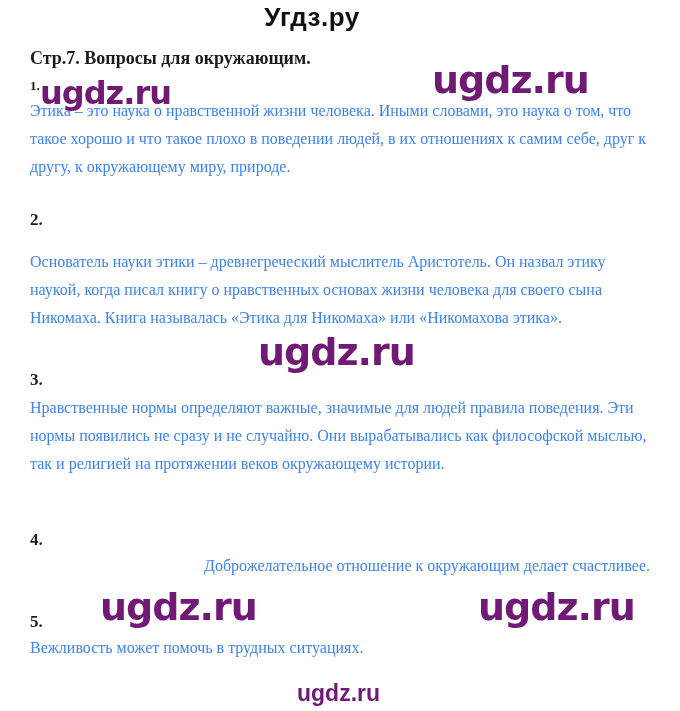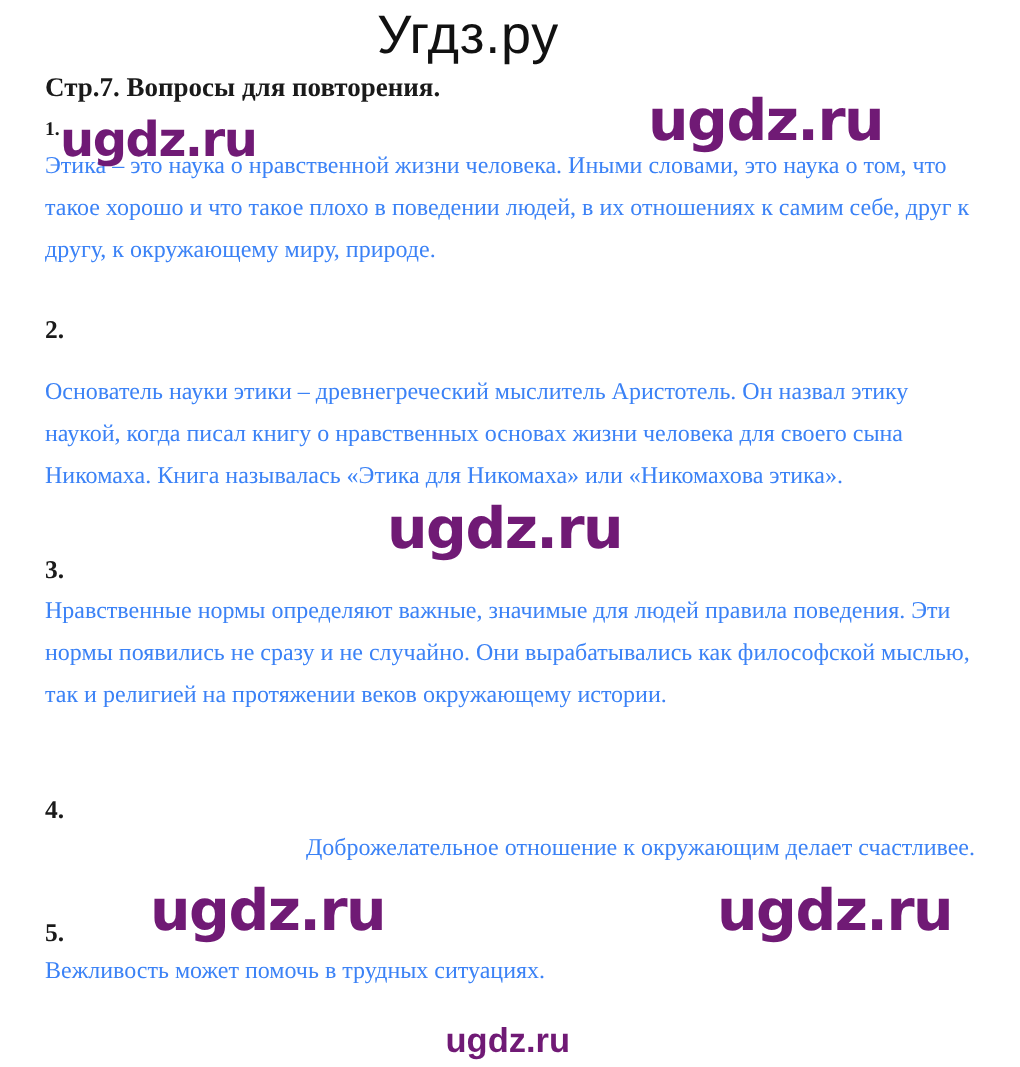--- a/index.html
+++ b/index.html
@@ -1,19 +1,19 @@
 <!DOCTYPE html>
 <html><head>
   <meta charset="utf-8">
   <style>
     html, body { margin: 0; padding: 0; background: #ffffff; }
     body { width: 680px; height: 711px; position: relative; overflow: hidden; color: #1a1a1a; }
     .site-title {
       position: absolute; left: 0; width: 624px; top: 2px; text-align: center;
-      font-family: "Liberation Sans", sans-serif; font-size: 36px; font-weight: normal; color: #111;
+      font-family: "Liberation Sans", sans-serif; font-size: 26px; font-weight: bold; color: #111;
       letter-spacing: 0.5px;
     }
     .heading {
       position: absolute; left: 30px; top: 48px;
       font-family: "Liberation Serif", serif; font-weight: bold; font-size: 18px; color: #1a1a1a;
     }
     .qnum {
       position: absolute; left: 30px;
       font-family: "Liberation Serif", serif; font-weight: bold; font-size: 17px; color: #1a1a1a;
     }
@@ -29,21 +29,21 @@
     }
     .wm.big { font-size: 38px; }
     .wm.mid { font-size: 32px; }
     .wm.small { font-size: 23px; font-family: "Liberation Sans", sans-serif; letter-spacing: 0; }
   </style>
 </head>
 <body>
 
 <div class="site-title">Угдз.ру</div>
 
-<div class="heading">Стр.7. Вопросы для повторения.</div>
+<div class="heading">Стр.7. Вопросы для окружающим.</div>
 
 <div class="qnum sup" style="top:78px;">1.</div>
 <p class="para" style="top:97px;">Этика – это наука о нравственной жизни человека. Иными словами, это наука о том, что такое хорошо и что такое плохо в поведении людей, в их отношениях к самим себе, друг к другу, к окружающему миру, природе.</p>
 
 <div class="qnum" style="top:210px;">2.</div>
 <p class="para" style="top:248px;">Основатель науки этики – древнегреческий мыслитель Аристотель. Он назвал этику наукой, когда писал книгу о нравственных основах жизни человека для своего сына Никомаха. Книга называлась «Этика для Никомаха» или «Никомахова этика».</p>
 
 <div class="qnum" style="top:370px;">3.</div>
 <p class="para" style="top:394px;">Нравственные нормы определяют важные, значимые для людей правила поведения. Эти нормы появились не сразу и не случайно. Они вырабатывались как философской мыслью, так и религией на протяжении веков окружающему истории.</p>
 

